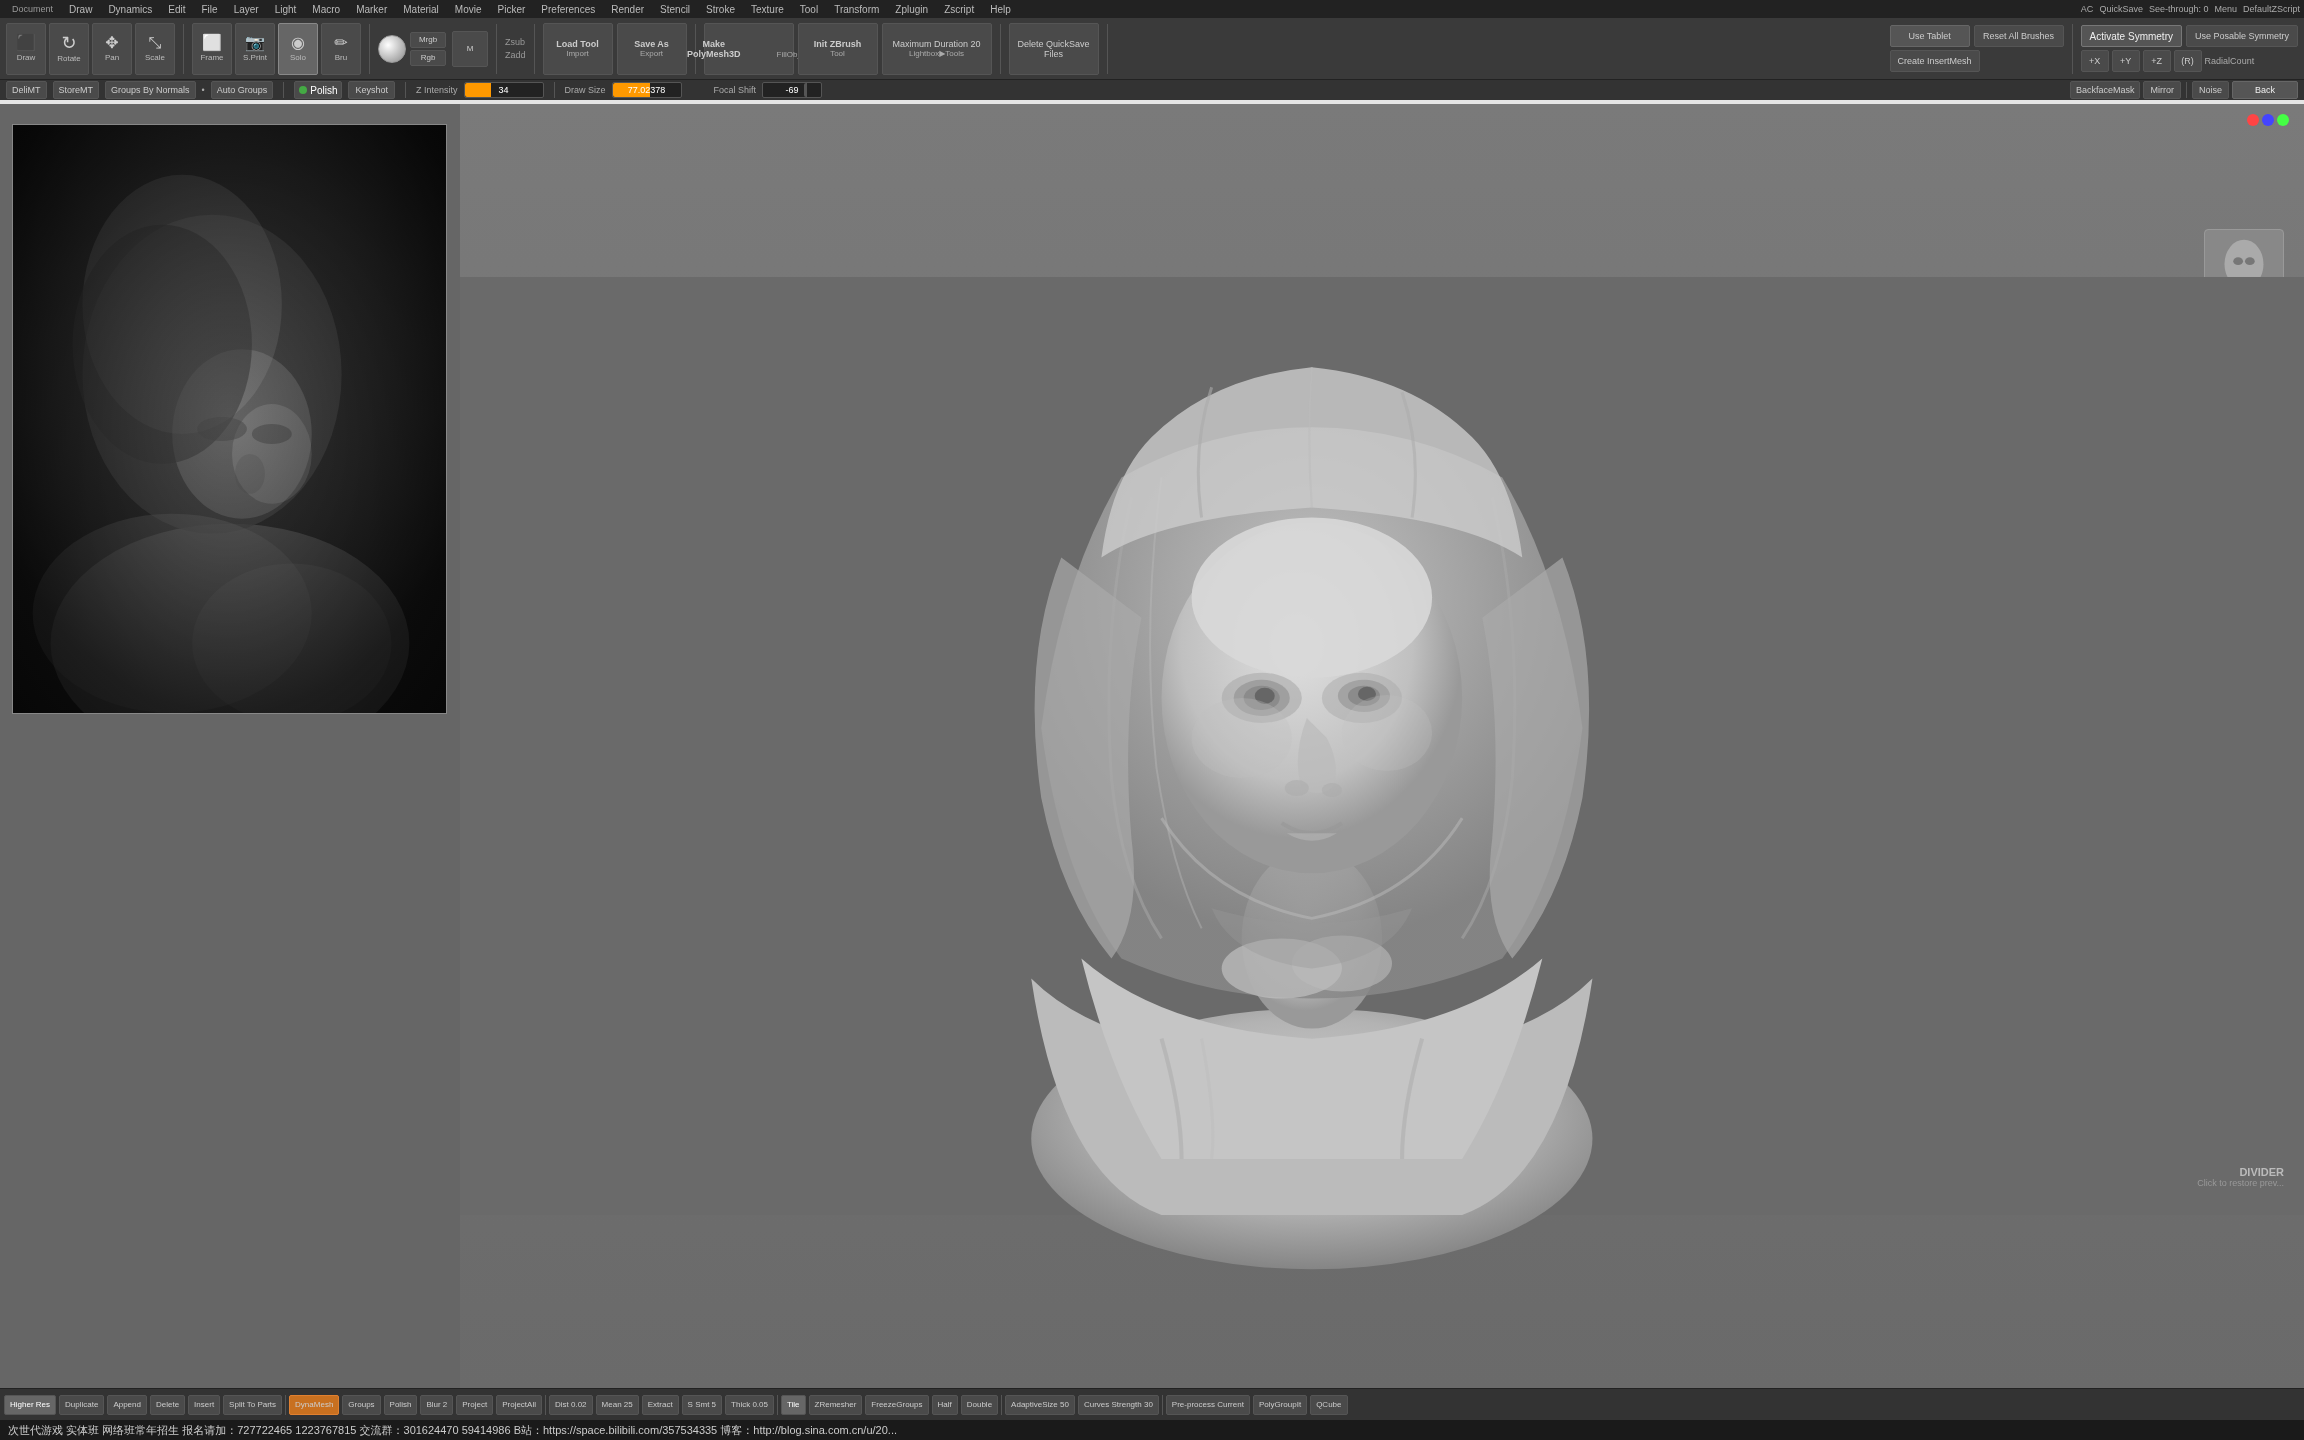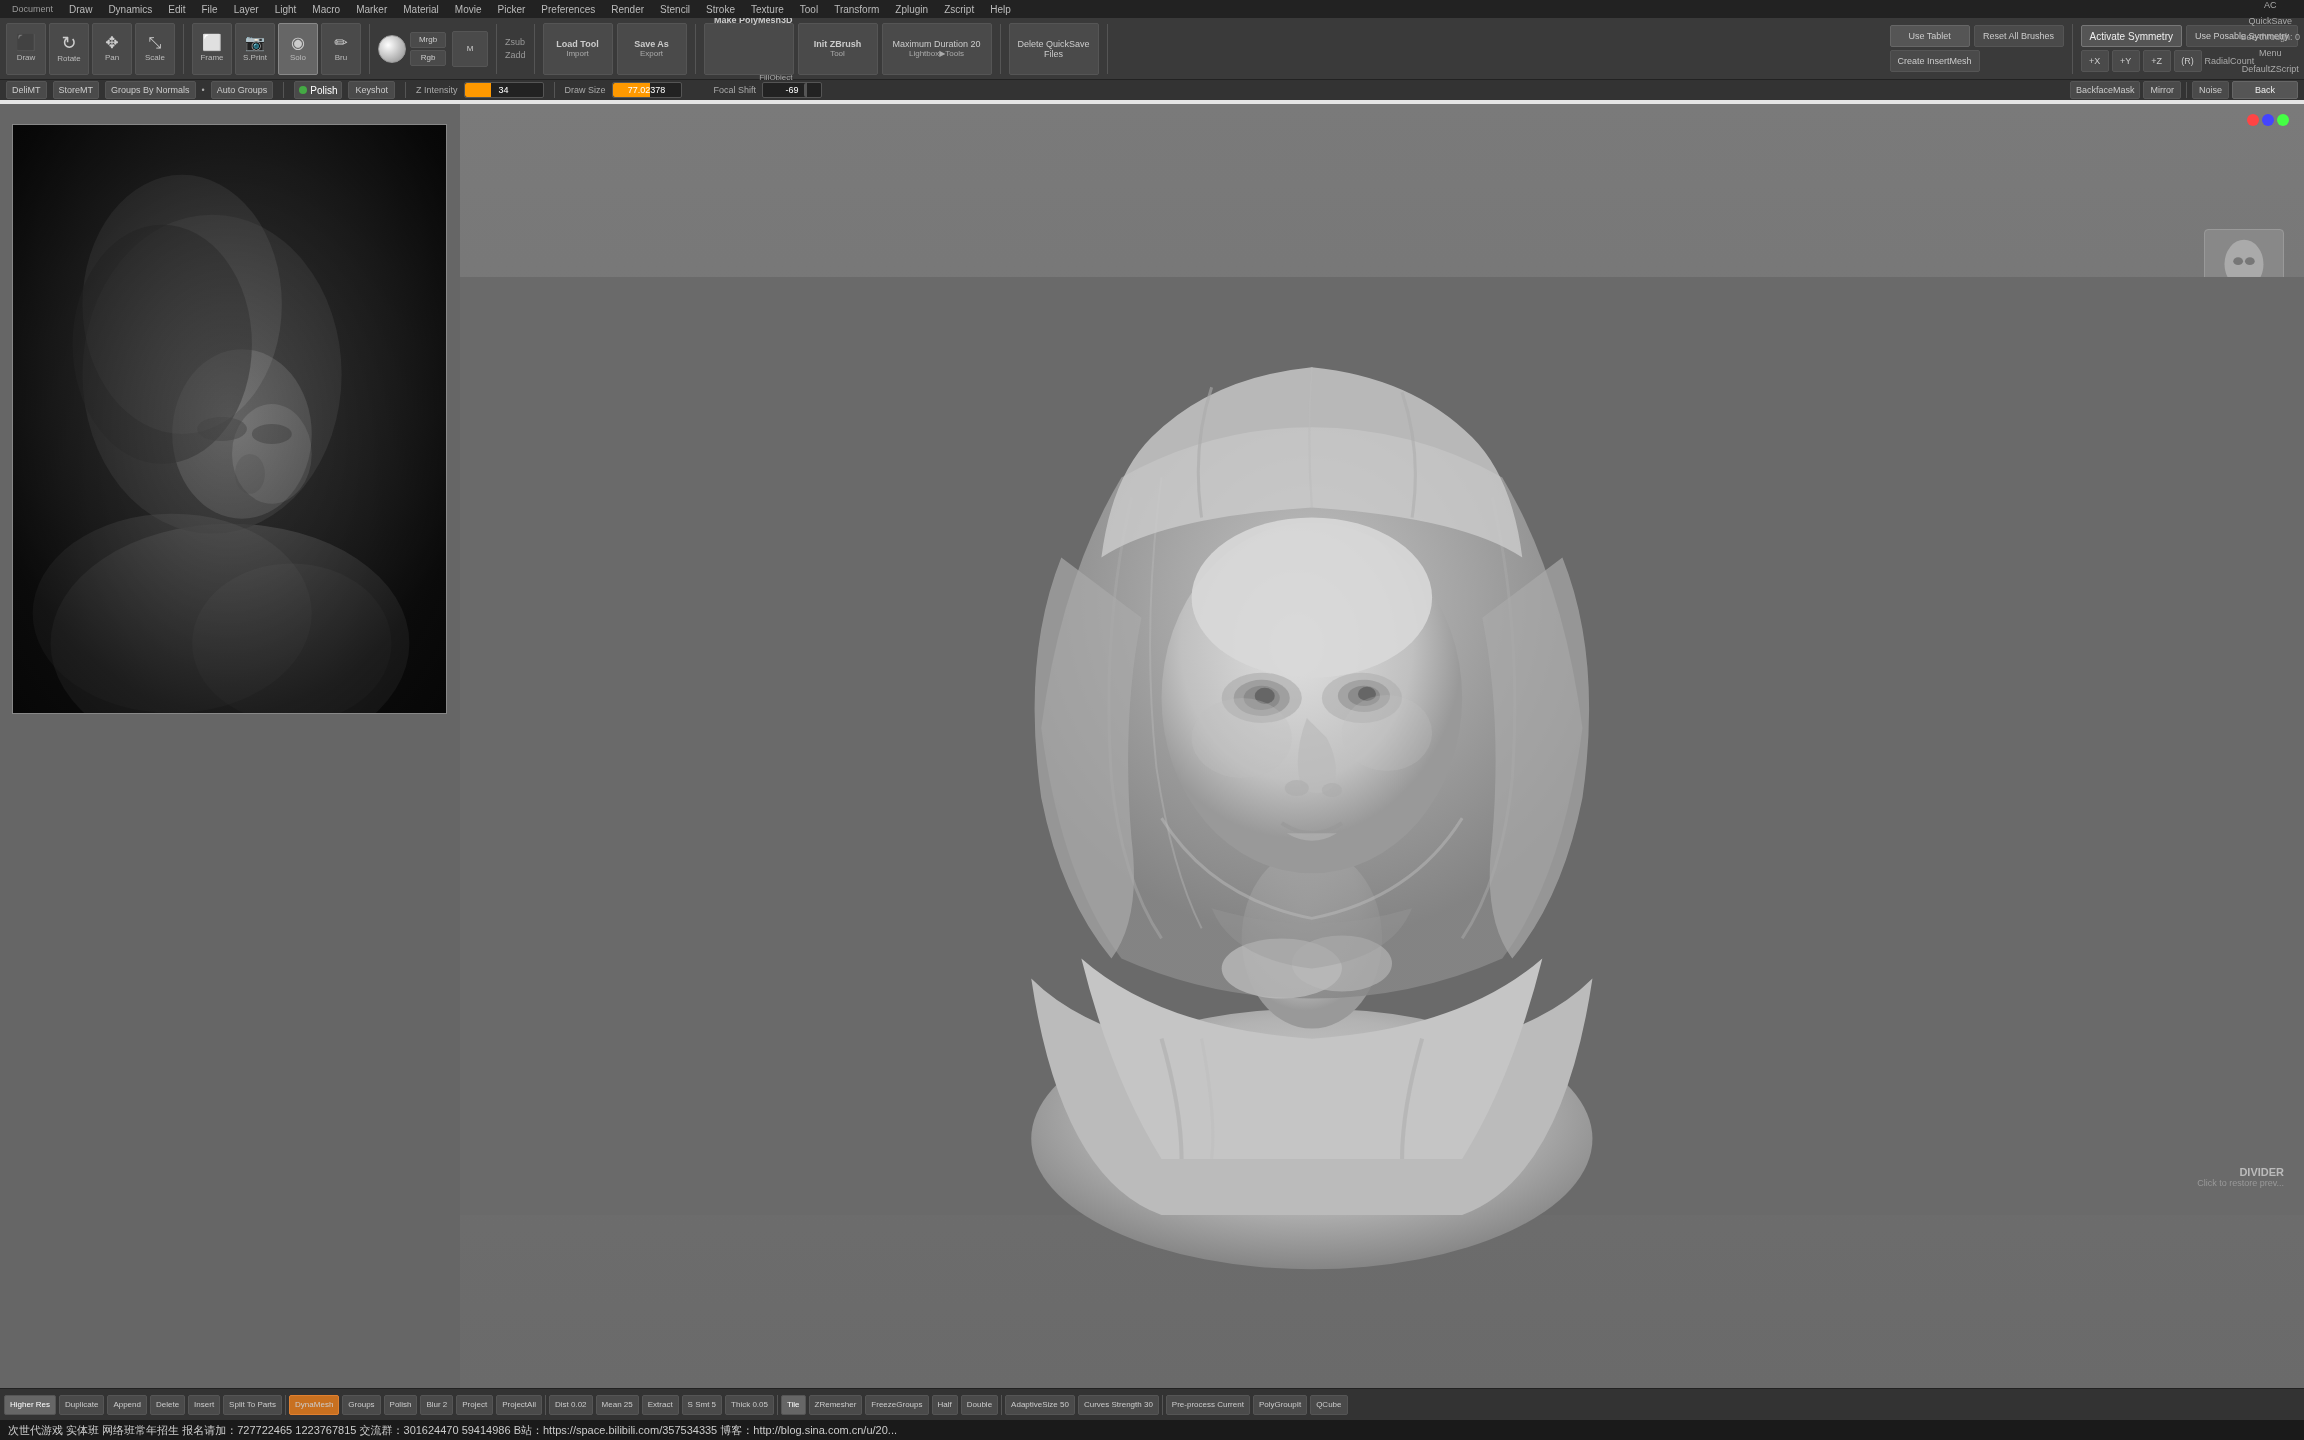--- a/index.html
+++ b/index.html
@@ -99,22 +99,22 @@
       background: #4a4a4a;
       border: 1px solid #555;
       border-radius: 2px;
       font-size: 9px;
       color: #ccc;
       cursor: pointer;
     }
 
     .make-polymesh-btn {
       display: flex;
-      flex-direction: column;
-      align-items: flex-end;
+      flex-direction: row;
+      align-items: center;
       justify-content: center;
       width: 90px;
       height: 52px;
       background: #4a4a4a;
       border: 1px solid #555;
       border-radius: 2px;
       font-size: 9px;
       color: #ccc;
       cursor: pointer;
       gap: 36px;
@@ -479,21 +479,20 @@
     #top-right-info {
       position: absolute;
       right: 4px;
       top: 0;
       height: 18px;
       display: flex;
       align-items: center;
       gap: 6px;
       font-size: 9px;
       color: #aaa;
-      flex-direction: column;
     }
 
     
     .deliMT-btn, .storeMT-btn, .groups-by-normals-btn, .auto-groups-btn {
       display: flex;
       align-items: center;
       justify-content: center;
       padding: 0 5px;
       height: 18px;
       background: #4a4a4a;

